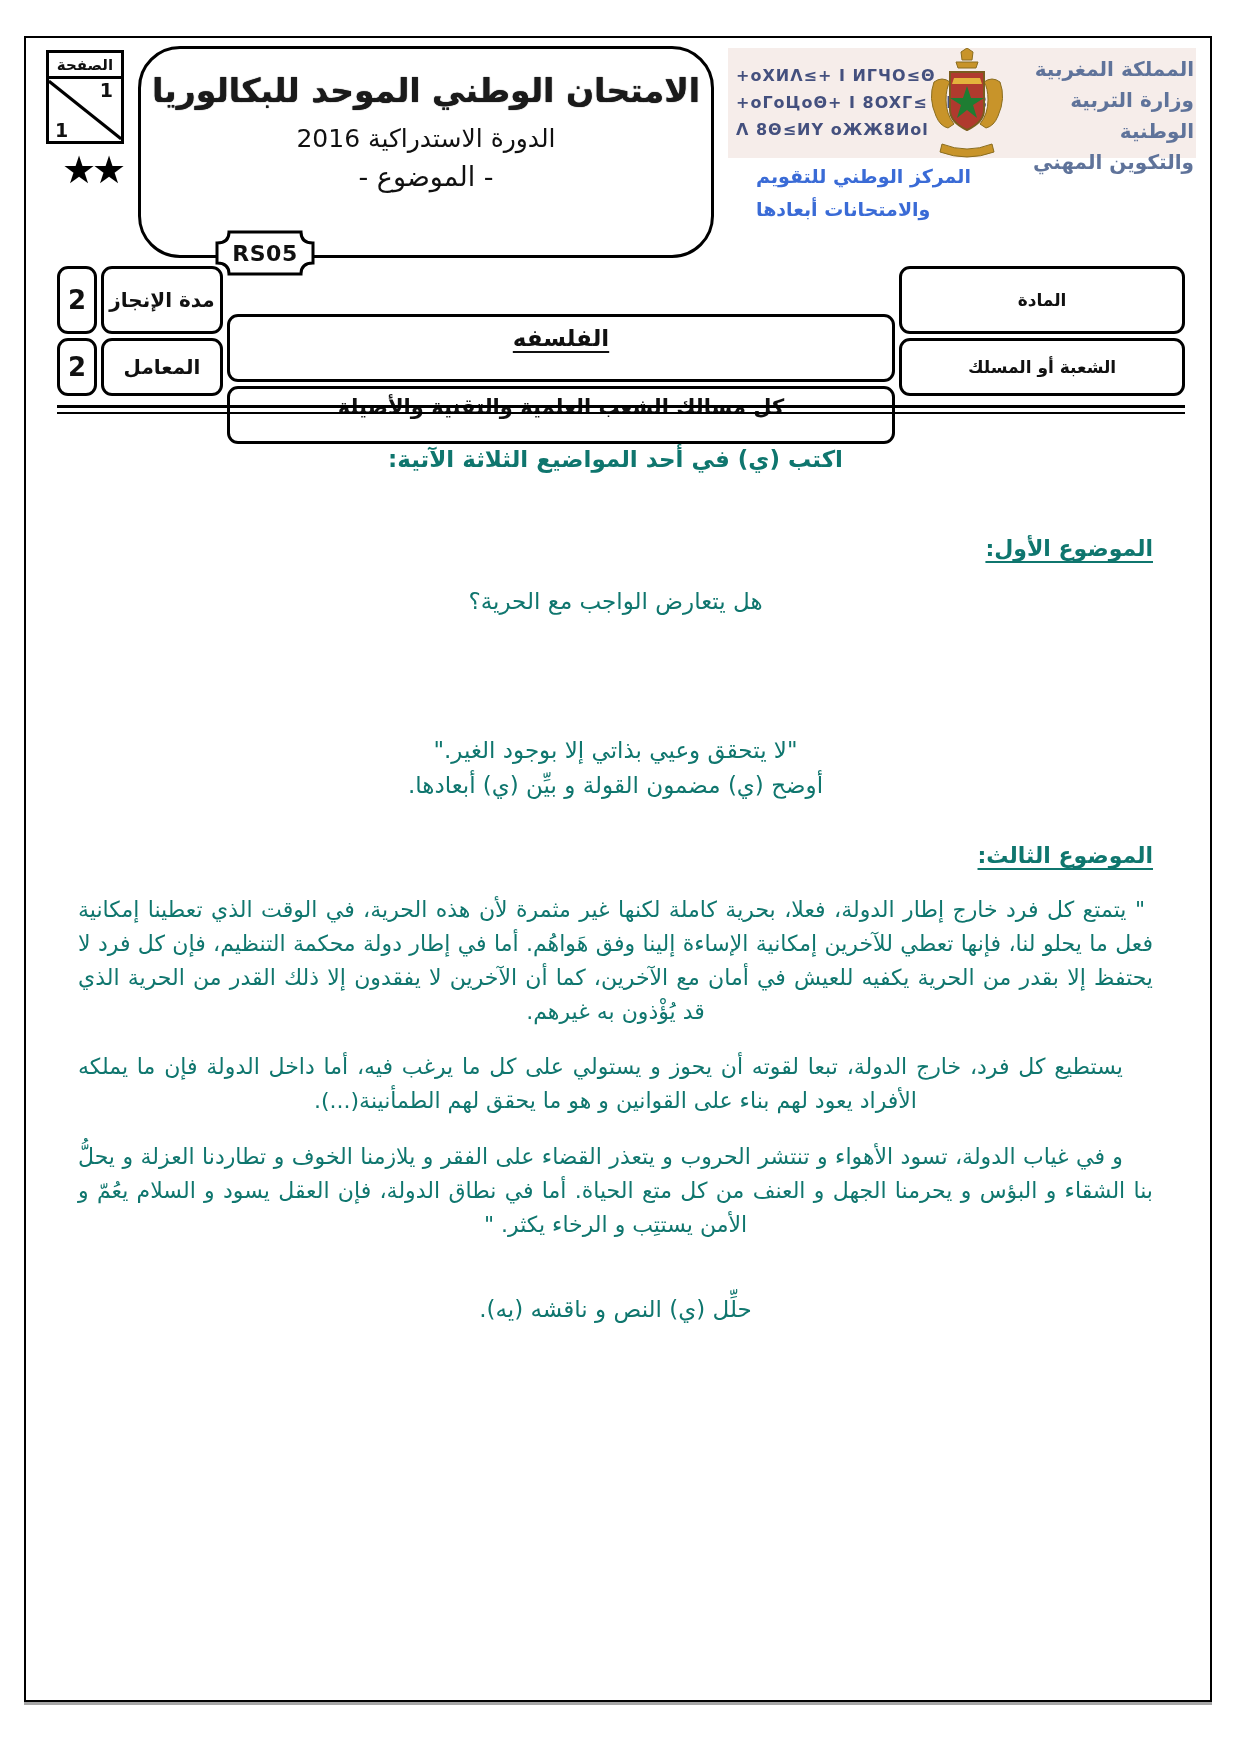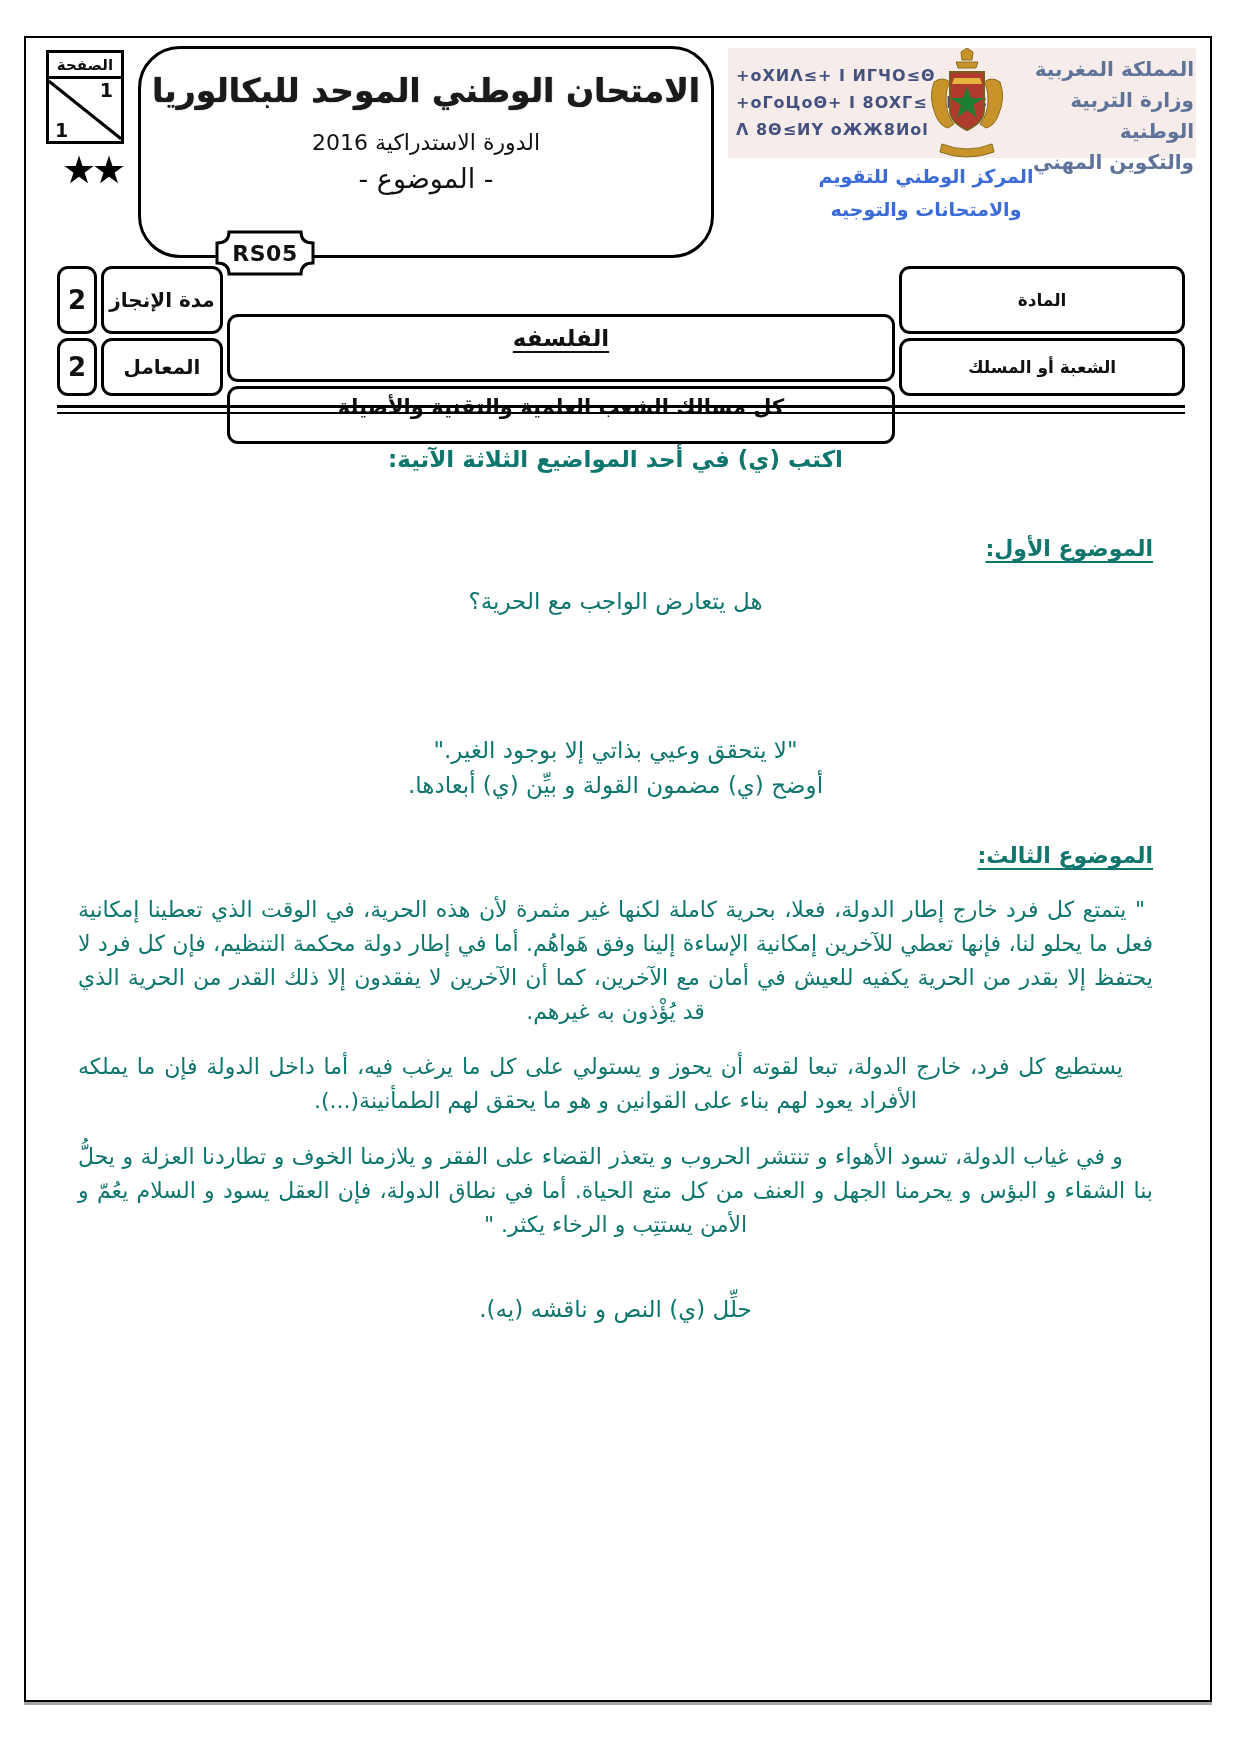--- a/index.html
+++ b/index.html
@@ -31,21 +31,21 @@
   
   .titlebox {
     position:absolute; left:138px; top:46px; width:576px; height:212px;
     border:3px solid #000; border-radius:42px; background:#fff; text-align:center;
     direction:rtl;
   }
   .titlebox .t1 {
     margin-top:22px; font-size:33px; font-weight:900; color:#1a1a1a;
     text-shadow:0 0 1px #000;
   }
-  .titlebox .t2 { margin-top:20px; font-size:22px; font-weight:500; }
+  .titlebox .t2 { margin-top:14px; font-size:25px; font-weight:500; }
   .titlebox .t3 { margin-top:8px; font-size:27px; font-weight:500; }
   .code-badge {
     position:absolute; left:68px; bottom:-22px; width:112px; height:48px;
   }
   .code-badge svg { position:absolute; inset:0; }
   .code-badge .code-text {
     position:absolute; inset:0; display:flex; align-items:center; justify-content:center;
     font-weight:bold; font-size:22px; letter-spacing:.5px; font-family:"DejaVu Sans", sans-serif;
   }
 
@@ -58,21 +58,21 @@
     position:absolute; left:736px; top:62px; width:190px; text-align:center;
     font-weight:bold; font-size:16px; line-height:1.7; color:#44507e; letter-spacing:1px;
     white-space:nowrap;
   }
   .coa { position:absolute; left:928px; top:48px; width:78px; height:110px; }
   .ministry-ar {
     position:absolute; left:1008px; top:54px; width:186px; text-align:right;
     direction:rtl; font-weight:bold; font-size:20px; line-height:1.55; color:#5f739a;
   }
   .center-blue {
-    position:absolute; left:756px; top:160px; width:340px; text-align:center;
+    position:absolute; left:756px; top:160px; width:340px; text-align:left;
     direction:rtl; font-weight:bold; font-size:19px; line-height:1.75; color:#3a6bd6;
   }
 
   
   .cell {
     position:absolute; border:3px solid #000; border-radius:11px; background:#fff;
     direction:rtl; text-align:center;
   }
   .row1 { top:266px; height:68px; }
   .row2 { top:338px; height:58px; }
@@ -163,21 +163,21 @@
   </svg>
 
   <div class="ministry-ar">
     <div>المملكة المغربية</div>
     <div>وزارة التربية الوطنية</div>
     <div>والتكوين المهني</div>
   </div>
 
   <div class="center-blue">
     <div>المركز الوطني للتقويم</div>
-    <div>والامتحانات والتوجيه</div>
+    <div>والامتحانات أبعادها</div>
   </div>
 
   <div class="cell row1 c-num">2</div>
   <div class="cell row1 c-meta">مدة الإنجاز</div>
   <div class="cell row1 c-main">
     <div class="inner1">الفلسفه</div>
   </div>
   <div class="cell row1 c-label">المادة</div>
 
   <div class="cell row2 c-num">2</div>

